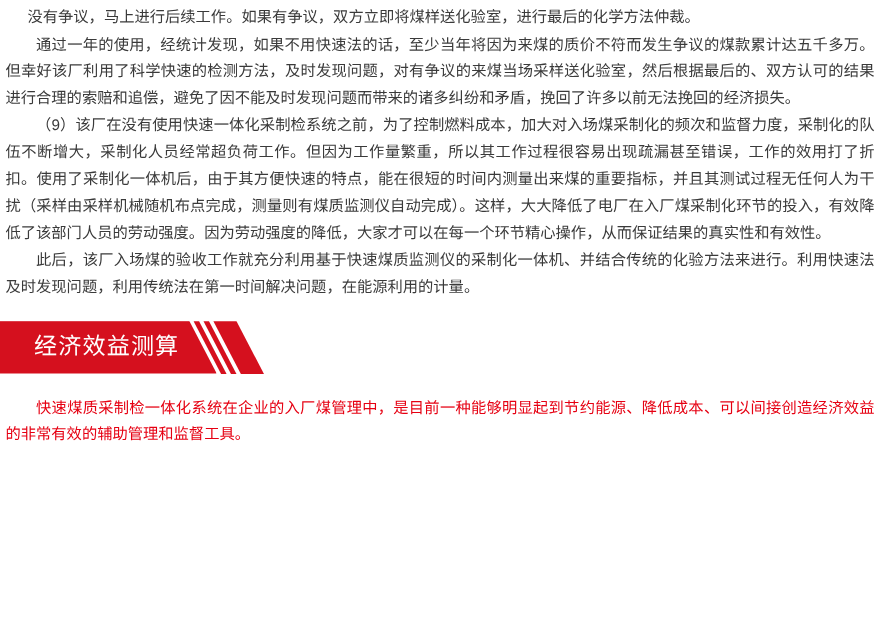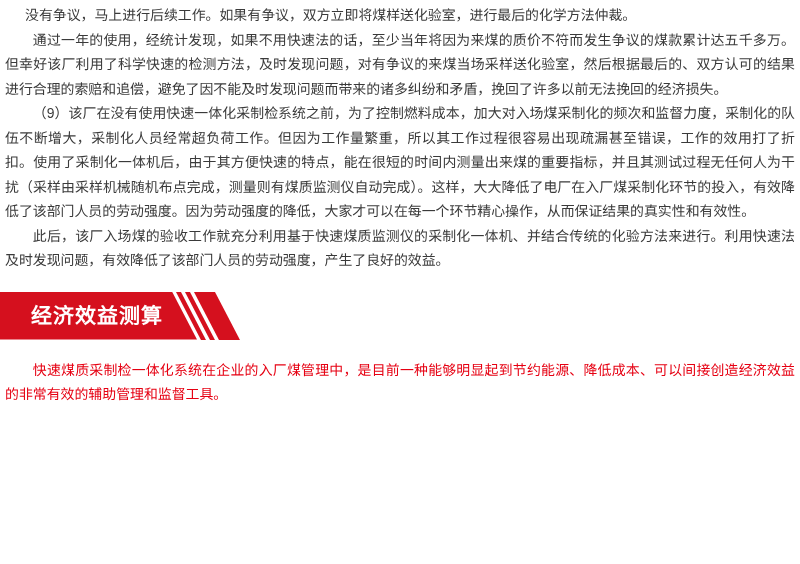--- a/index.html
+++ b/index.html
@@ -47,21 +47,21 @@
     height: 48px;
     background: var(--banner-red, #d5101e);
     clip-path: polygon(0 0, 172px 0, 197px 100%, 0 100%);
   }
   .banner-title {
     position: absolute;
     left: 31px;
     top: 0;
     line-height: 48px;
     font-size: 21px;
-    font-weight: bold;
+    font-weight: normal;
     letter-spacing: 1px;
     color: var(--banner-text, #ffffff);
     white-space: nowrap;
   }
   .banner-stripe {
     position: absolute;
     top: 0;
     height: 48px;
     width: 5px;
     background: var(--banner-red, #d5101e);
@@ -85,21 +85,21 @@
 <body>
 
 <div class="doc">
 
   <p class="para no-indent">没有争议，马上进行后续工作。如果有争议，双方立即将煤样送化验室，进行最后的化学方法仲裁。</p>
 
   <p class="para">通过一年的使用，经统计发现，如果不用快速法的话，至少当年将因为来煤的质价不符而发生争议的煤款累计达五千多万。但幸好该厂利用了科学快速的检测方法，及时发现问题，对有争议的来煤当场采样送化验室，然后根据最后的、双方认可的结果进行合理的索赔和追偿，避免了因不能及时发现问题而带来的诸多纠纷和矛盾，挽回了许多以前无法挽回的经济损失。</p>
 
   <p class="para">（9）该厂在没有使用快速一体化采制检系统之前，为了控制燃料成本，加大对入场煤采制化的频次和监督力度，采制化的队伍不断增大，采制化人员经常超负荷工作。但因为工作量繁重，所以其工作过程很容易出现疏漏甚至错误，工作的效用打了折扣。使用了采制化一体机后，由于其方便快速的特点，能在很短的时间内测量出来煤的重要指标，并且其测试过程无任何人为干扰（采样由采样机械随机布点完成，测量则有煤质监测仪自动完成）。这样，大大降低了电厂在入厂煤采制化环节的投入，有效降低了该部门人员的劳动强度。因为劳动强度的降低，大家才可以在每一个环节精心操作，从而保证结果的真实性和有效性。</p>
 
-  <p class="para">此后，该厂入场煤的验收工作就充分利用基于快速煤质监测仪的采制化一体机、并结合传统的化验方法来进行。利用快速法及时发现问题，有效降低了该部门人员的劳动强度，产生了良好的效益。</p>
+  <p class="para">此后，该厂入场煤的验收工作就充分利用基于快速煤质监测仪的采制化一体机、并结合传统的化验方法来进行。利用快速法及时发现问题，利用传统法在第一时间解决问题，在能源利用的计量。</p>
 
 
   <div class="banner">
     <div class="banner-main">
       <span class="banner-title">经济效益测算</span>
     </div>
     <div class="banner-stripe stripe-1"></div>
     <div class="banner-stripe stripe-2"></div>
     <div class="banner-end"></div>
   </div>

